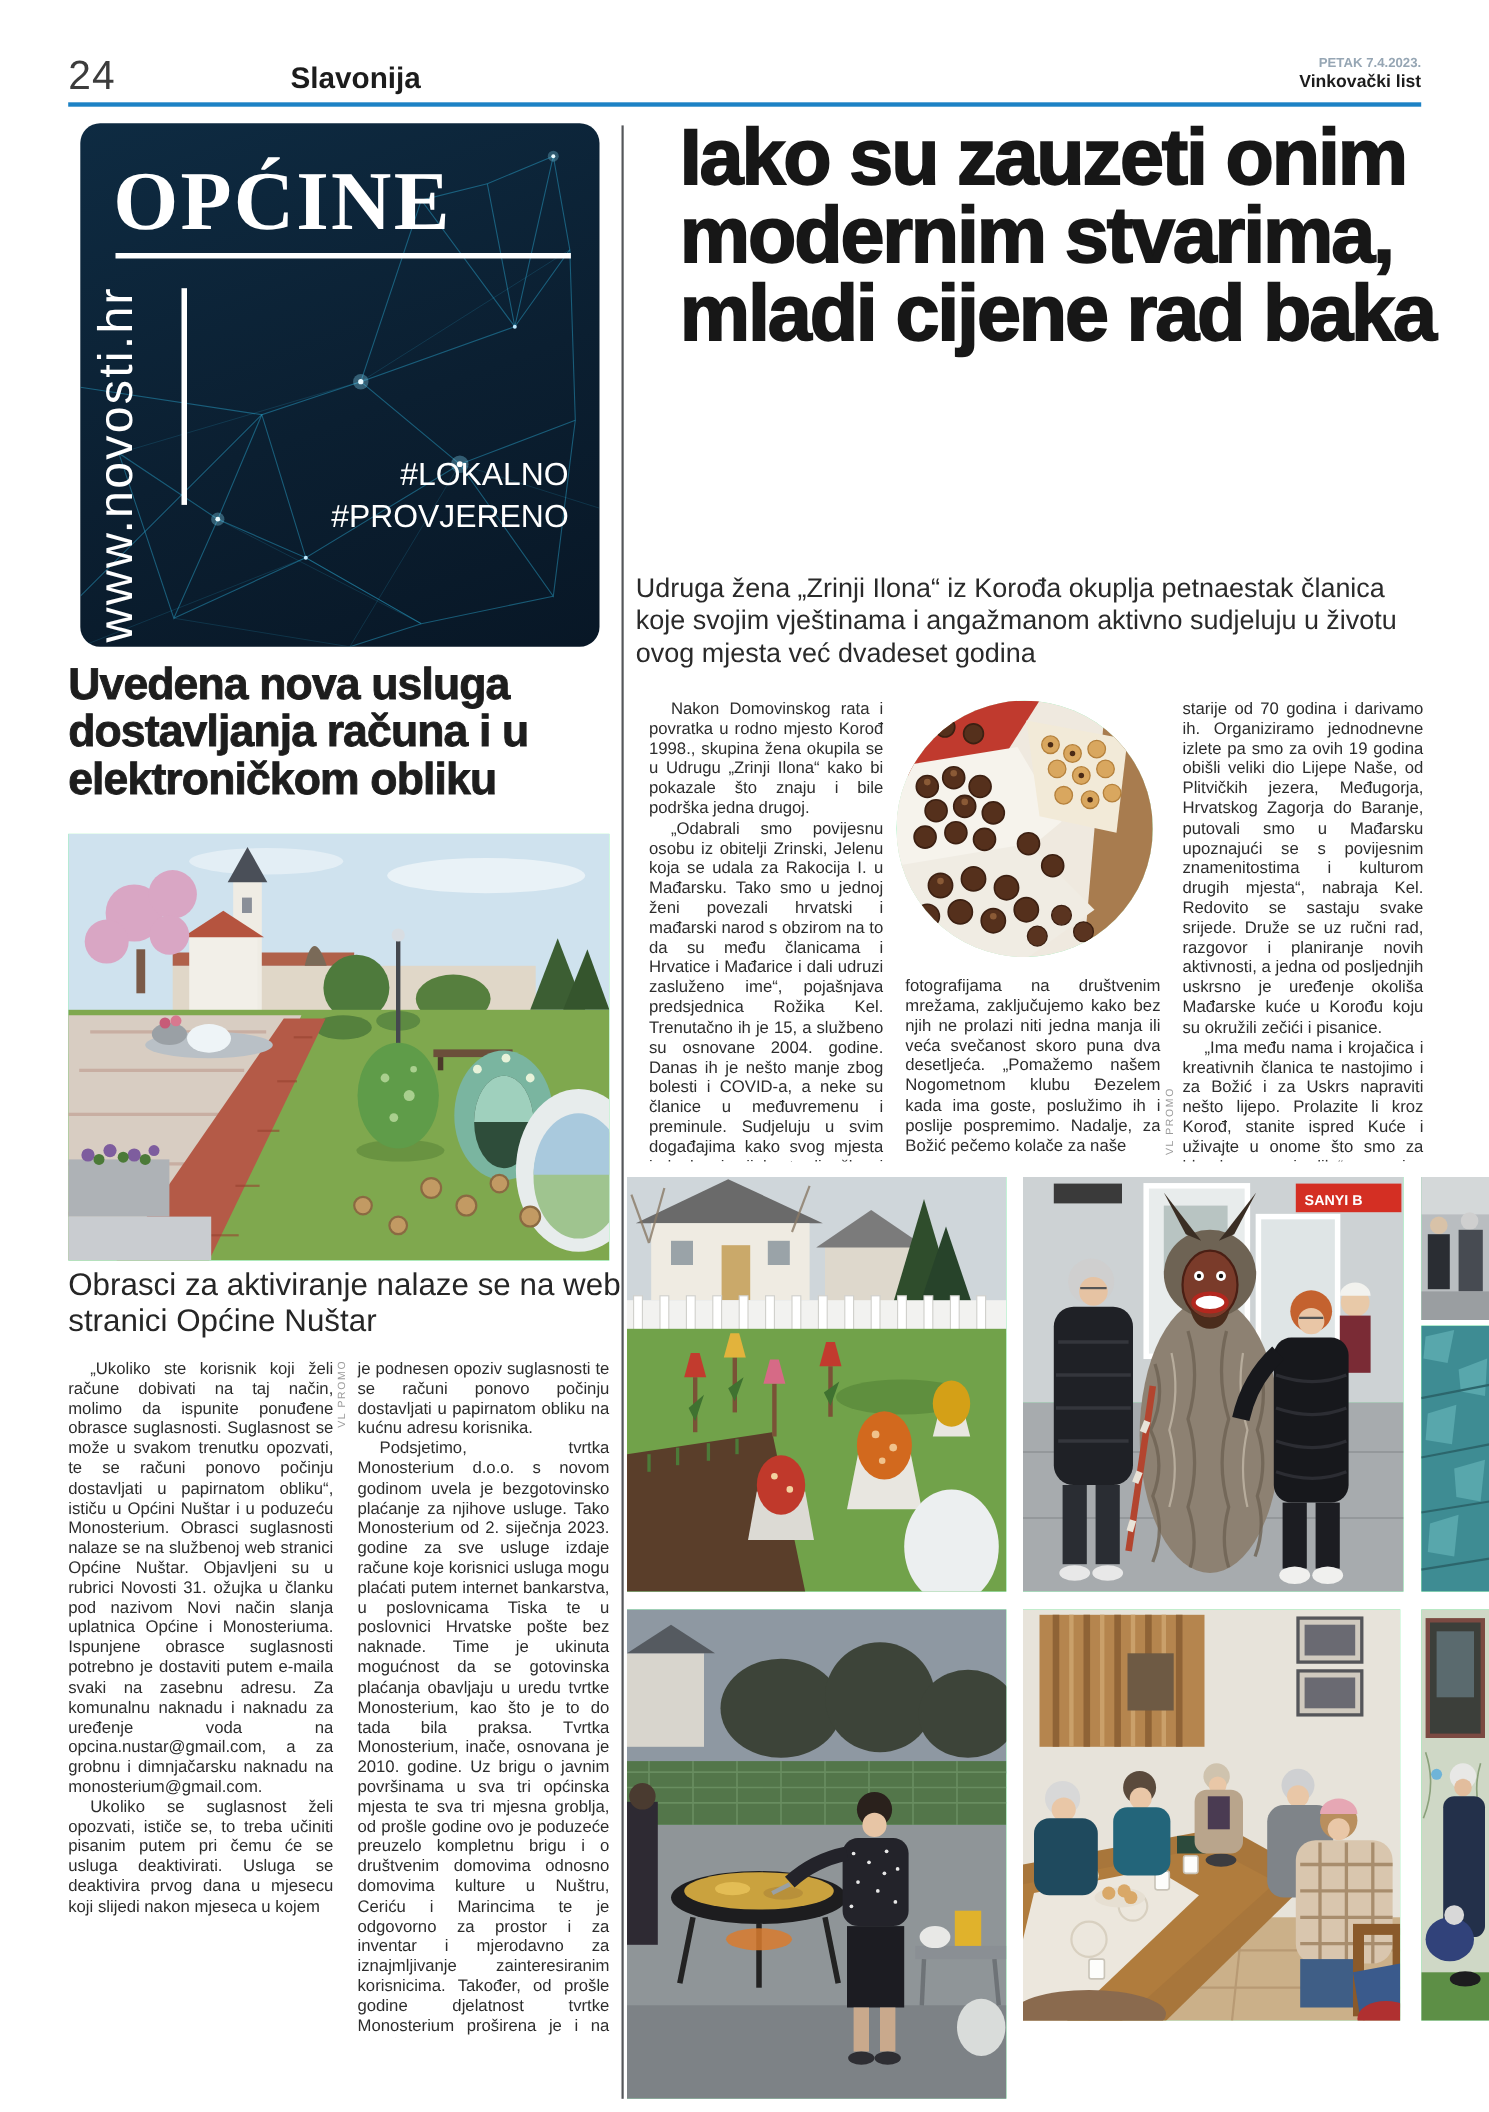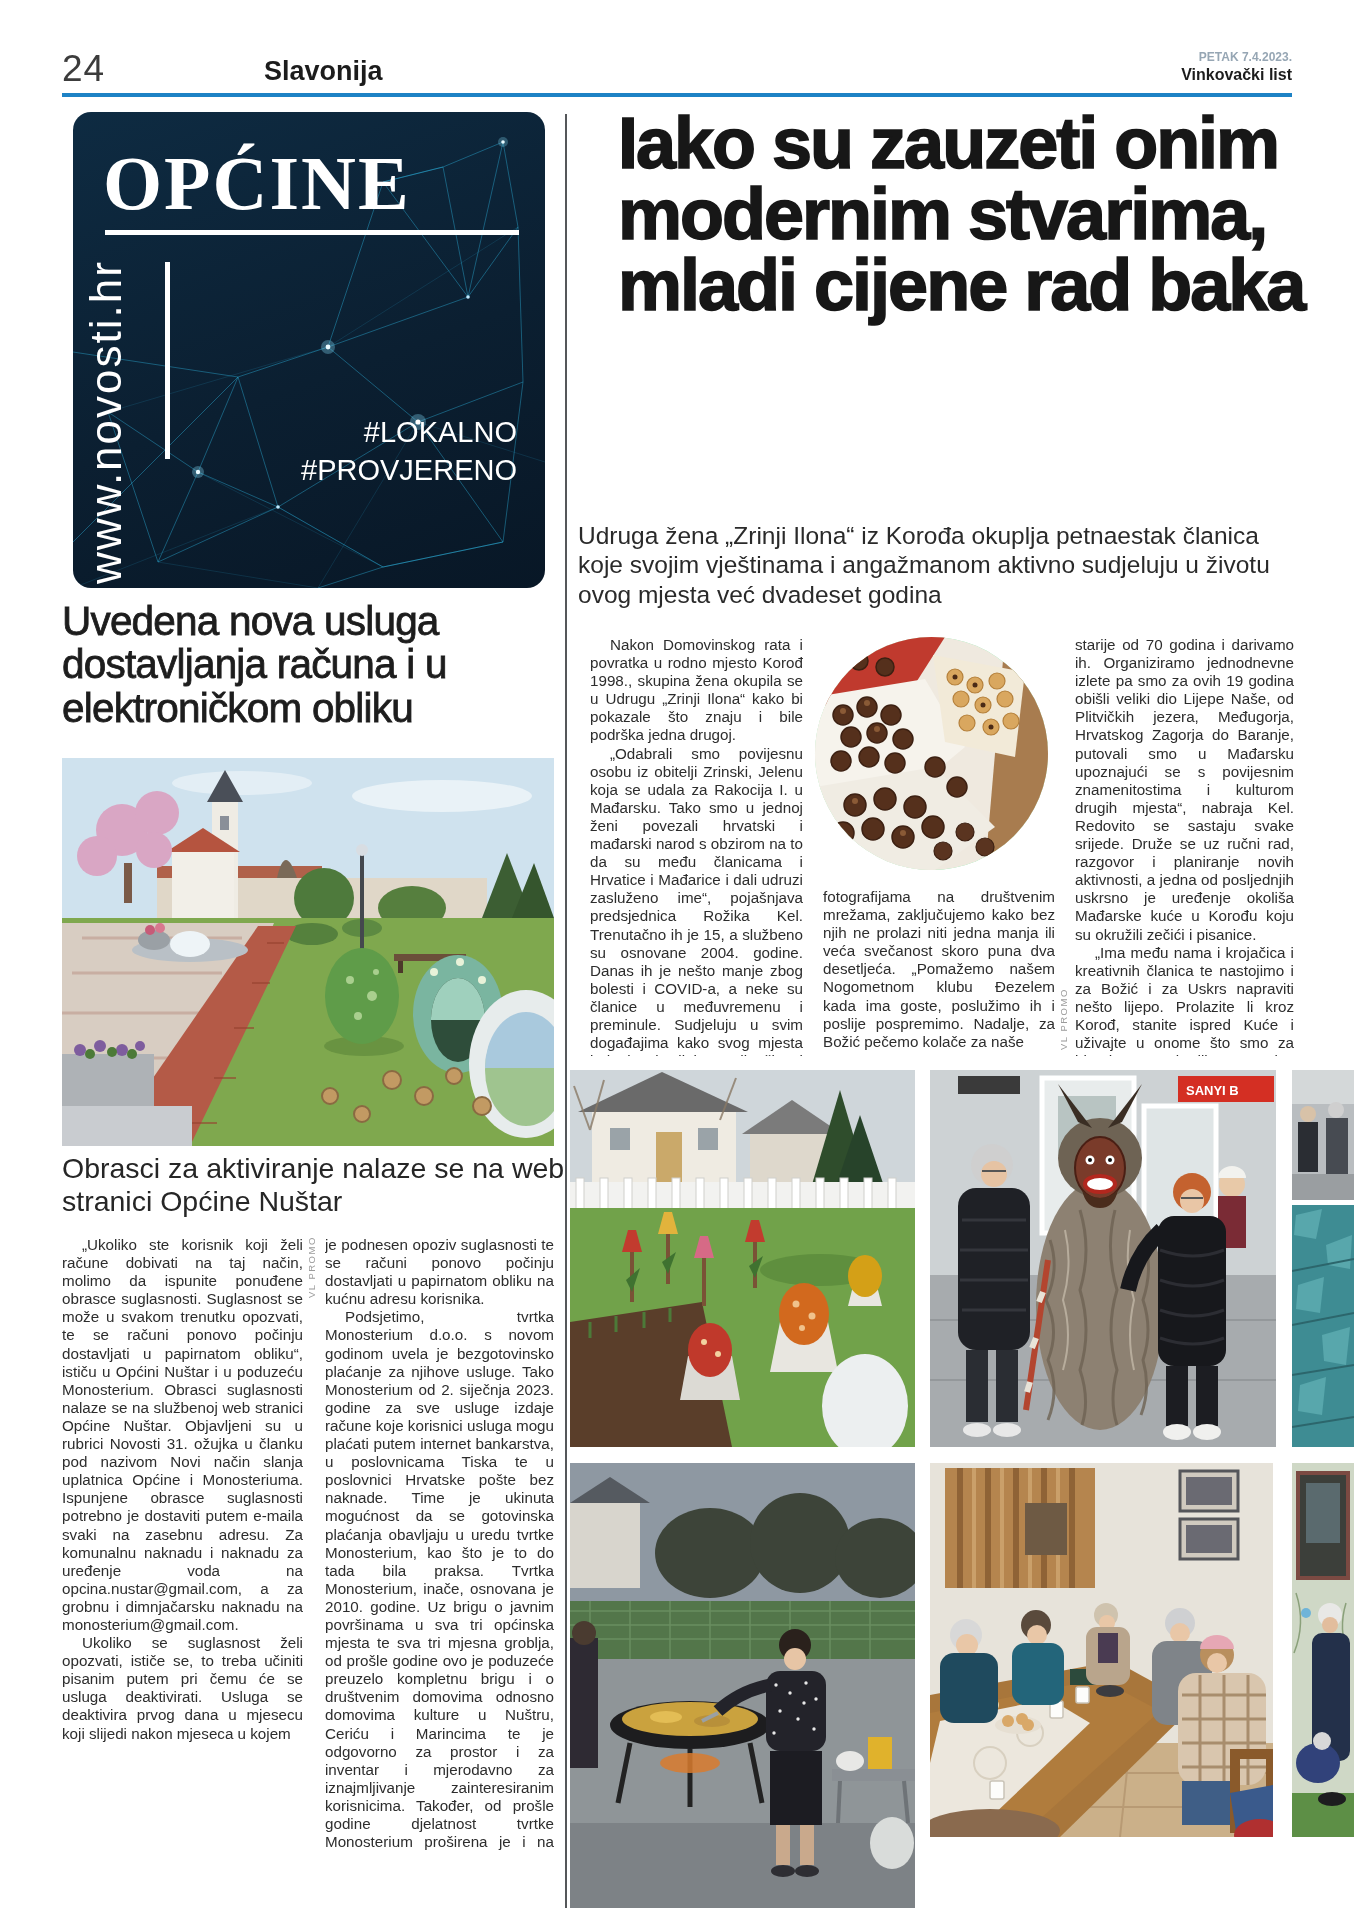--- a/index.html
+++ b/index.html
@@ -16,21 +16,21 @@
   
   .promo{background:linear-gradient(160deg,#0e2b42 0%,#0b1f31 55%,#081726 100%);overflow:hidden;border-radius:18px;}
   .promo-title{font-family:"Liberation Serif",serif;font-weight:700;color:#ffffff;
                font-size:76px;letter-spacing:2px;}
   .promo-underline{background:#ffffff;}
   .vert{transform:rotate(-90deg);transform-origin:0 0;white-space:nowrap;}
   .promo-web{color:#ffffff;font-size:44px;font-weight:400;letter-spacing:2px;}
   .promo-vline{background:#ffffff;}
   .promo-tags{color:#ffffff;font-size:29px;line-height:1.3;text-align:right;font-weight:400;}
   
-  .lheadline{font-size:40.5px;line-height:1.07;font-weight:400;color:#1d1d1d;
+  .lheadline{font-size:40.5px;line-height:1.07;font-weight:700;color:#1d1d1d;
              letter-spacing:-0.8px;-webkit-text-stroke:0.8px #1d1d1d;}
   .lsubhead{font-size:28.5px;line-height:1.17;font-weight:400;color:#262626;}
   .rheadline{font-size:72px;line-height:0.985;font-weight:700;color:#171717;
              letter-spacing:-2px;-webkit-text-stroke:1.6px #171717;}
   .standfirst{font-size:24.5px;line-height:1.2;color:#2a2a2a;font-weight:400;}
   
   .bodycol{overflow:hidden;}
   .bodycol p{margin:0;text-align:justify;font-size:15.2px;line-height:18.1px;color:#2d2d2d;}
   .bodycol p.ind{text-indent:20px;}
   .credit{color:#9b9b9b;font-size:9.5px;letter-spacing:1.5px;font-weight:400;}

